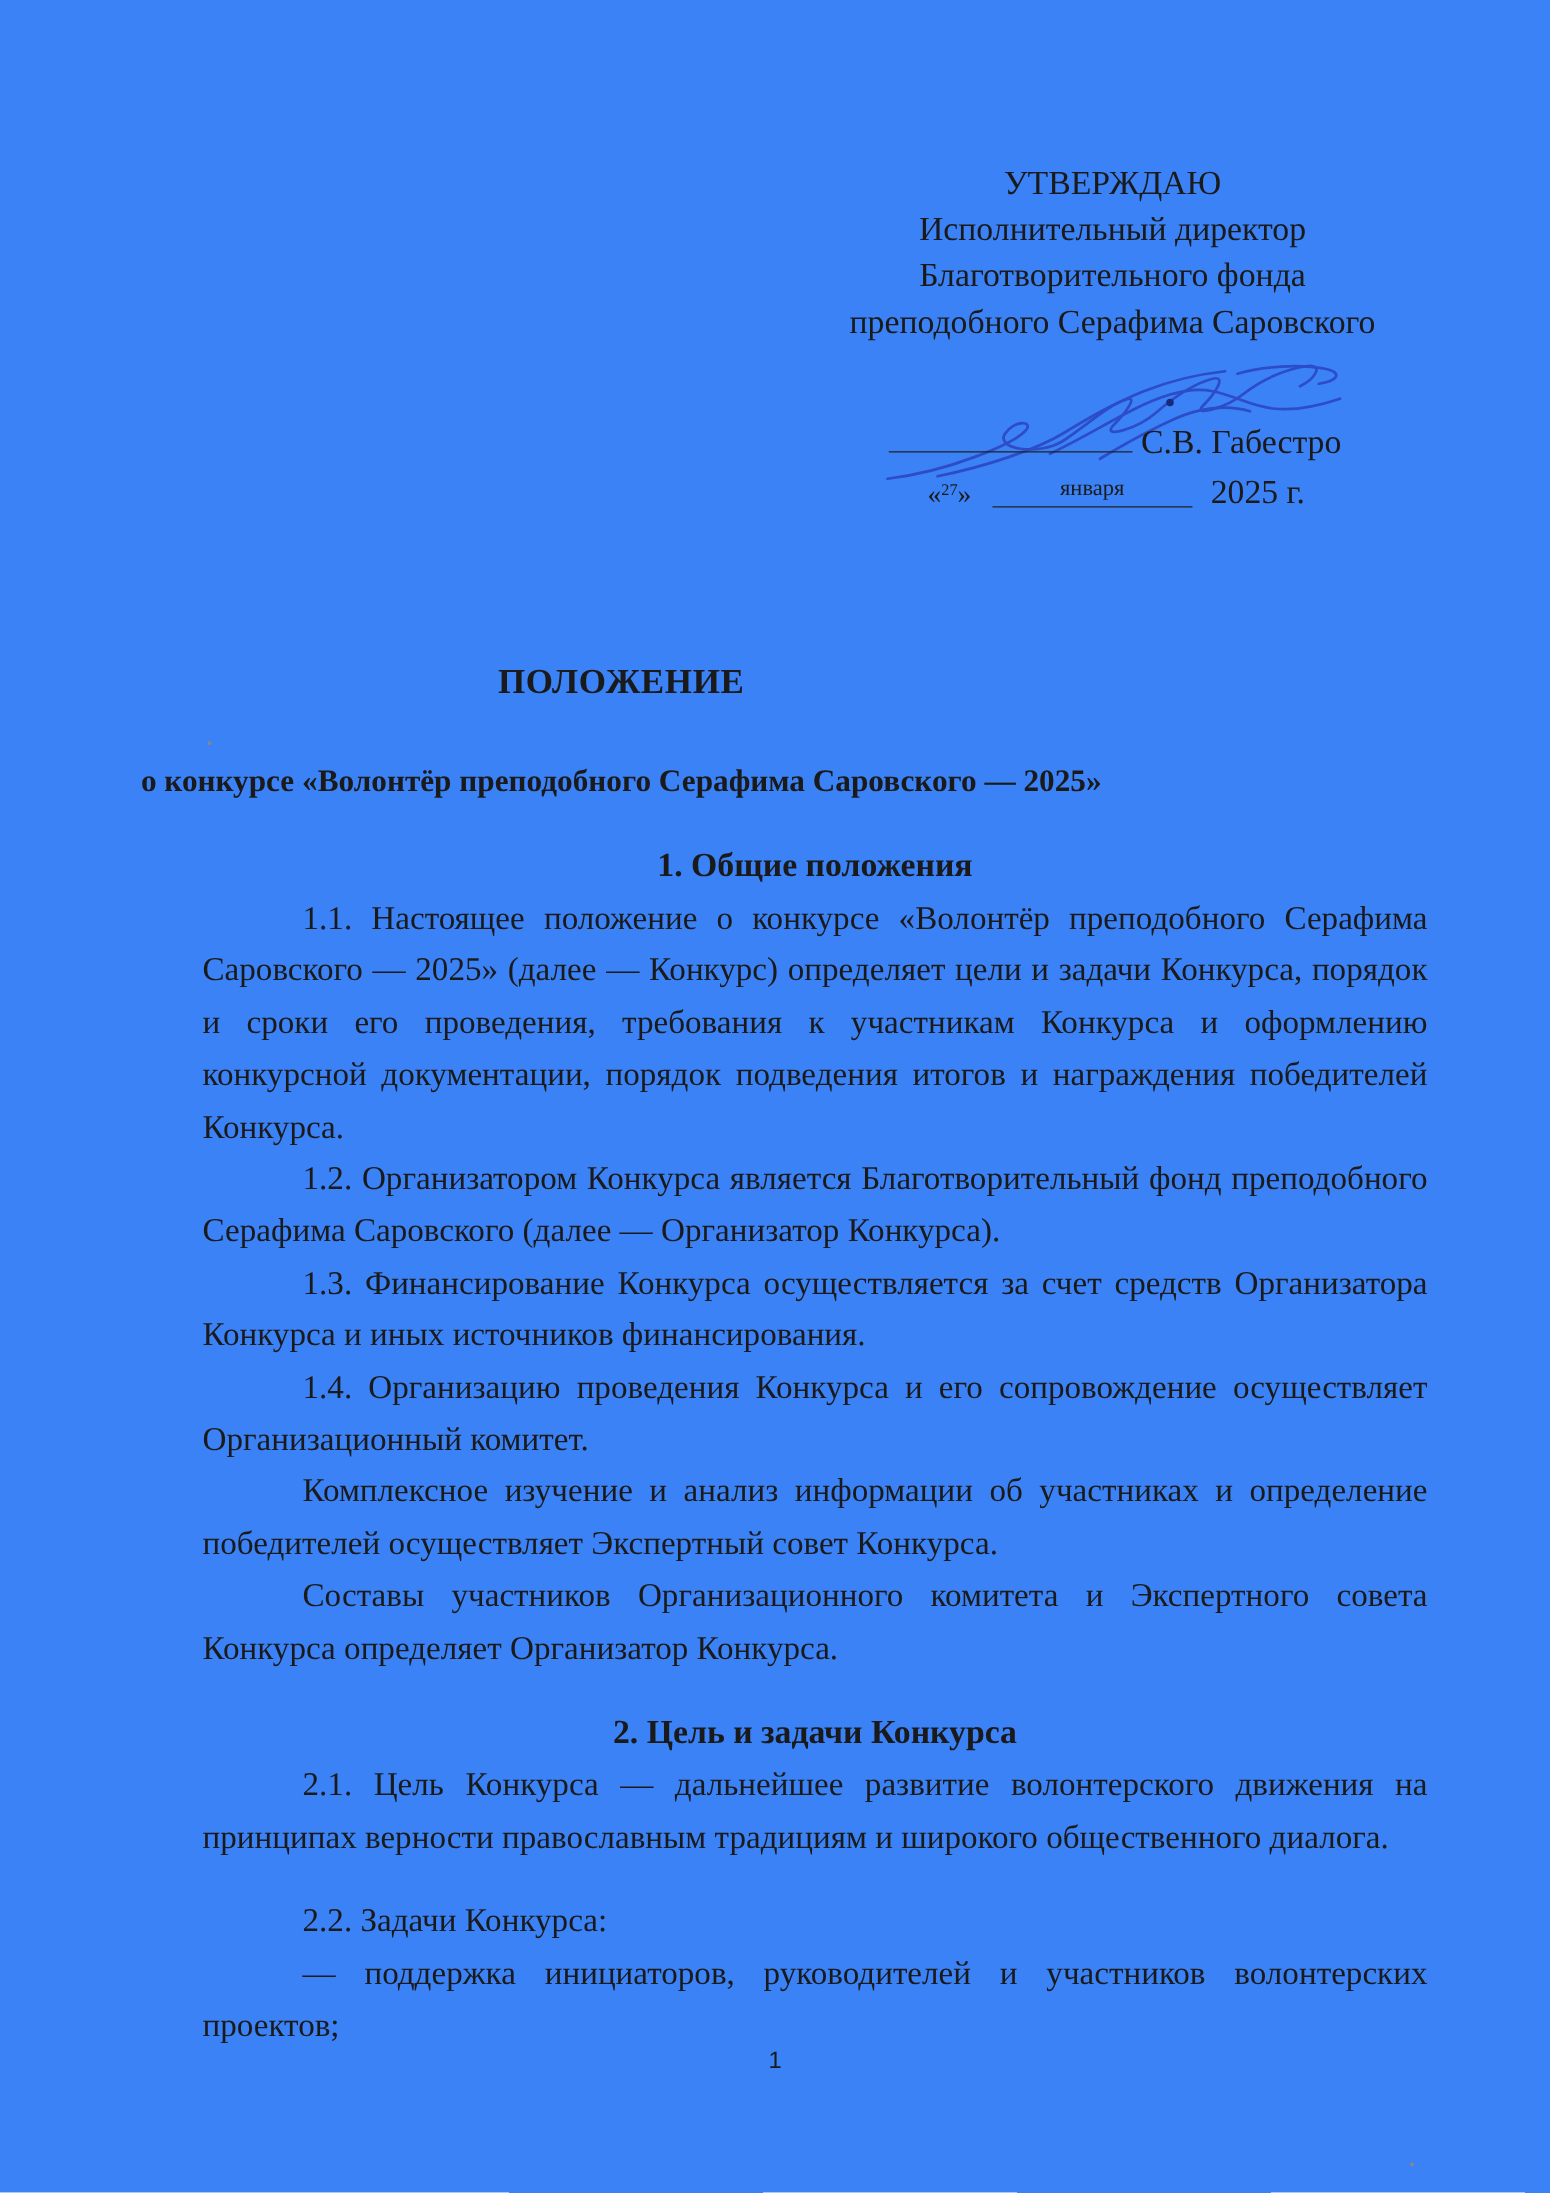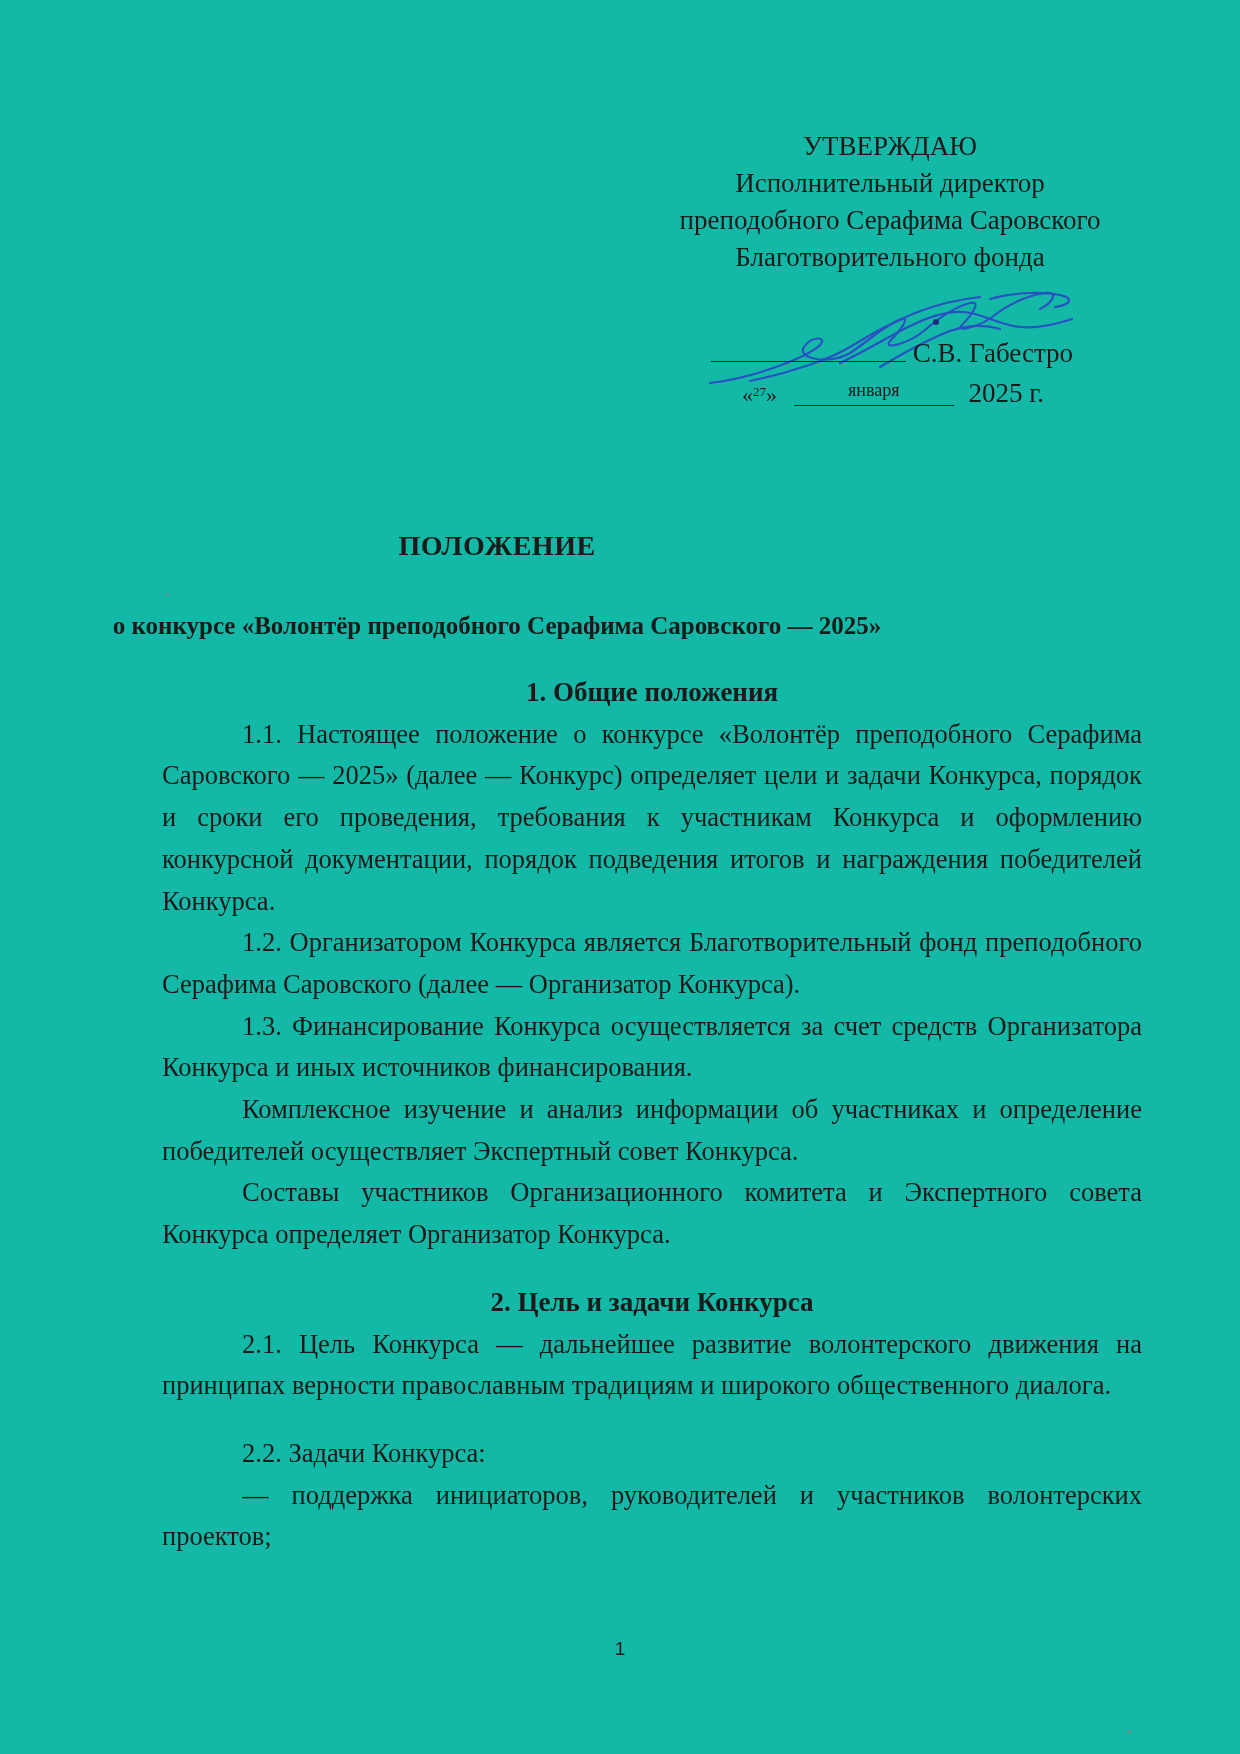--- a/index.html
+++ b/index.html
@@ -1,17 +1,17 @@
 <!DOCTYPE html>
 <html><head>
   <meta charset="utf-8">
   <style>
     html, body { margin: 0; padding: 0; background: #ffffff; }
     body { width: 1240px; height: 1754px; position: relative; overflow: hidden; font-family: "Liberation Serif", "DejaVu Serif", serif; color: #1a1a1a; }
-    .page { position: absolute; left: 0; top: 0; width: 1240px; height: 1754px; background: #14b8a6; }
+    .page { position: absolute; left: 0; top: 0; width: 1240px; height: 1754px; background: #3b82f6; }
     .approval { position: absolute; left: 640px; top: 128px; width: 500px; text-align: center; font-size: 27px; line-height: 37px; }
     .approval .line { display: block; white-space: nowrap; }
     .sign-row { position: absolute; left: 711px; top: 338px; width: 420px; font-size: 27px; white-space: nowrap; }
     .sign-blank { display: inline-block; width: 195px; border-bottom: 1.5px solid #222; vertical-align: baseline; height: 22px; }
     .date-row { position: absolute; left: 742px; top: 378px; width: 400px; font-size: 27px; white-space: nowrap; }
     .date-quote { font-size: 22px; }
     .date-day { font-size: 13px; position: relative; top: -6px; }
     .date-month-wrap { display: inline-block; width: 160px; border-bottom: 1.5px solid #222; text-align: center; margin: 0 8px 0 10px; position: relative; top: -4px; }
     .date-month { font-size: 18px; position: relative; top: -2px; }
     .signature { position: absolute; left: 700px; top: 285px; width: 420px; height: 110px; pointer-events: none; }
@@ -26,22 +26,22 @@
     .speck { position: absolute; width: 3px; height: 3px; background: #888; border-radius: 50%; }
   </style>
 </head>
 <body>
 
 <div class="page">
 
   <div class="approval">
     <span class="line">УТВЕРЖДАЮ</span>
     <span class="line">Исполнительный директор</span>
+    <span class="line">Благотворительного фонда</span>
     <span class="line">преподобного Серафима Саровского</span>
-    <span class="line">Благотворительного фонда</span>
   </div>
 
   <svg class="signature" viewBox="0 0 420 110">
     <g fill="none" stroke="#2b47c4" stroke-width="2.2" stroke-linecap="round" opacity="0.9">
       <path d="M10,98 C60,92 110,70 120,60 C128,52 112,50 104,62 C96,74 130,80 150,68 C170,55 185,40 200,35 C212,30 200,46 190,56 C182,66 210,58 225,45 C240,32 255,22 270,18 C282,15 272,30 262,40 C254,48 280,42 295,30 C310,18 330,10 345,8 C360,6 352,18 340,24"></path>
       <path d="M50,96 C90,88 130,74 150,62 C170,50 190,38 215,28 C240,18 262,14 280,12"></path>
       <path d="M140,78 C165,66 188,52 208,42 C228,32 252,24 270,28 C290,32 300,40 320,42 C340,44 360,38 372,34"></path>
       <path d="M180,82 C200,70 222,58 240,50 C258,42 280,38 300,44"></path>
       <path d="M290,14 C310,8 340,6 360,10 C375,13 370,20 355,22"></path>
     </g>
@@ -60,20 +60,21 @@
   </div>
 
   <div class="title-block doc-title">ПОЛОЖЕНИЕ</div>
   <div class="title-block doc-subtitle">о конкурсе «Волонтёр преподобного Серафима Саровского — 2025»</div>
 
   <div class="body-text" style="top: 672px;">
     <p class="section-heading">1. Общие положения</p>
     <p>1.1. Настоящее положение о конкурсе «Волонтёр преподобного Серафима Саровского — 2025» (далее — Конкурс) определяет цели и задачи Конкурса, порядок и сроки его проведения, требования к участникам Конкурса и оформлению конкурсной документации, порядок подведения итогов и награждения победителей Конкурса.</p>
     <p>1.2. Организатором Конкурса является Благотворительный фонд преподобного Серафима Саровского (далее — Организатор Конкурса).</p>
     <p>1.3. Финансирование Конкурса осуществляется за счет средств Организатора Конкурса и иных источников финансирования.</p>
+    <p>1.4. Организацию проведения Конкурса и его сопровождение осуществляет Организационный комитет.</p>
     <p>Комплексное изучение и анализ информации об участниках и определение победителей осуществляет Экспертный совет Конкурса.</p>
     <p>Составы участников Организационного комитета и Экспертного совета Конкурса определяет Организатор Конкурса.</p>
     <div class="gap"></div>
     <p class="section-heading">2. Цель и задачи Конкурса</p>
     <p>2.1. Цель Конкурса — дальнейшее развитие волонтерского движения на принципах верности православным традициям и широкого общественного диалога.</p>
     <div class="gap"></div>
     <p>2.2. Задачи Конкурса:</p>
     <p>— поддержка инициаторов, руководителей и участников волонтерских проектов;</p>
   </div>
 

